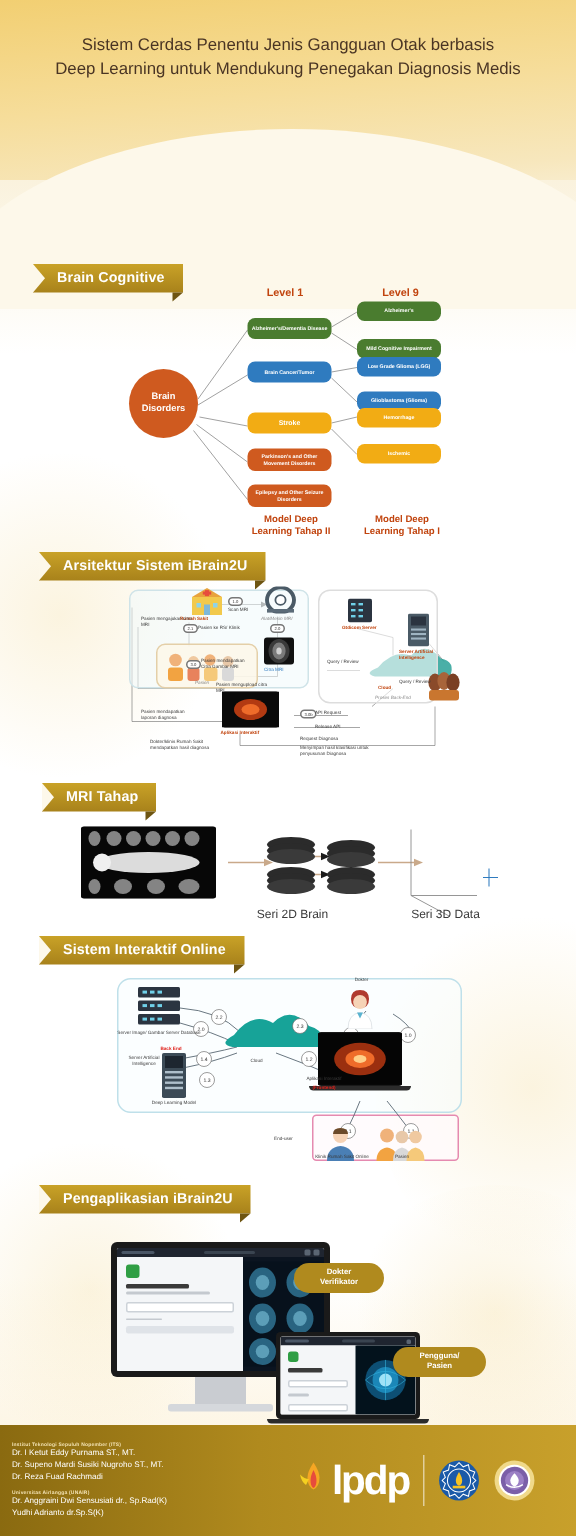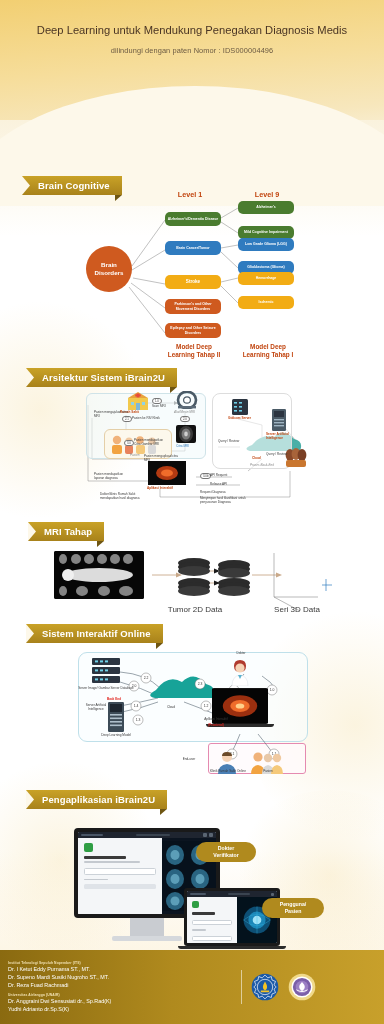--- a/index.html
+++ b/index.html
@@ -200,23 +200,23 @@
   <div class="bg-top"></div>
   <div class="bg-body"></div>
   <div class="swoosh"></div>
   <div class="ghost g1"></div>
   <div class="ghost g2"></div>
   <div class="ghost g3"></div>
   <div class="ghost g4"></div>
 
   <div class="header">
     <div class="tagline">
+      <div>Sistem Cerdas Penentu Jenis Gangguan Otak berbasis</div>
       <div>Deep Learning untuk Mendukung Penegakan Diagnosis Medis</div>
     </div>
-    <div class="patent">dilindungi dengan paten Nomor : IDS000004496</div>
   </div>
 
   <div class="ribbon" style="left:22px; top:176px;">
     <span>Brain Cognitive</span>
   </div>
 
   <div class="tree">
     <svg viewBox="0 0 384 168">
       <g stroke="#8d8d8d" stroke-width=".55" fill="none">
         <path d="M132 78 L165 32"></path>
@@ -488,21 +488,21 @@
           <ellipse cx="9" cy="40" rx="4" ry="5"></ellipse>
             <ellipse cx="28" cy="40" rx="6" ry="5"></ellipse>
           <ellipse cx="50" cy="40" rx="6" ry="5"></ellipse>
             <ellipse cx="72" cy="40" rx="7" ry="5"></ellipse>
         </g>
         <ellipse cx="45" cy="24" rx="34" ry="7" fill="#e8e8e8" opacity=".95"></ellipse>
         <ellipse cx="14" cy="24" rx="6" ry="6" fill="#f0f0f0"></ellipse>
       </svg>
     </div>
 
-    <div class="mri-cap" style="left:160px; top:60px; width:70px;">Tumor 2D Data</div>
+    <div class="mri-cap" style="left:160px; top:60px; width:70px;">Seri 2D Brain</div>
     <div class="mri-cap" style="left:262px; top:60px; width:70px;">Seri 3D Data</div>
   </div>
 
   <div class="ribbon" style="left:26px; top:624px;">
     <span>Sistem Interaktif Online</span>
   </div>
 
   <div class="inter">
     <div class="inter-panel"></div>
     <div class="enduser-box"></div>
@@ -728,20 +728,28 @@
       <div class="cred-head">Institut Teknologi Sepuluh Nopember (ITS)</div>
       <div class="cred-name">Dr. I Ketut Eddy Purnama ST., MT.</div>
       <div class="cred-name">Dr. Supeno Mardi Susiki Nugroho ST., MT.</div>
       <div class="cred-name">Dr. Reza Fuad Rachmadi</div>
       <div class="cred-head" style="margin-top:4px;">Universitas Airlangga (UNAIR)</div>
       <div class="cred-name">Dr. Anggraini Dwi Sensusiati dr., Sp.Rad(K)</div>
       <div class="cred-name">Yudhi Adrianto dr.Sp.S(K)</div>
     </div>
 
     <div class="logos">
+      <div class="lpdp">
+        <svg width="20" height="26" viewBox="0 0 20 26">
+          <path d="M10 1 q4 6 4 10 q0 6 -4 8 q-4 -2 -4 -8 q0 -4 4 -10z" fill="#f5a623"></path>
+          <path d="M10 6 q2 4 2 7 q0 4 -2 5 q-2 -1 -2 -5 q0 -3 2 -7z" fill="#e74c3c"></path>
+          <path d="M1 9 q3 3 6 3 l-2 4 q-3 -2 -4 -7z" fill="#f5d020"></path>
+        </svg>
+        <div class="lpdp-word">lpdp</div>
+      </div>
       <div class="divider"></div>
       <svg class="seal" viewBox="0 0 40 40">
         <circle cx="20" cy="20" r="19" fill="#1a5aa8"></circle>
         <path d="M20 3 l4 4 l5 -2 l1 5 l5 2 l-2 5 l3 3 l-3 3 l2 5 l-5 2 l-1 5 l-5 -2 l-4 4 l-4 -4 l-5 2 l-1 -5 l-5 -2 l2 -5 l-3 -3 l3 -3 l-2 -5 l5 -2 l1 -5 l5 2z" fill="#1a5aa8" stroke="#fff" stroke-width="1"></path>
         <circle cx="20" cy="20" r="11" fill="#1a5aa8" stroke="#fff" stroke-width="1"></circle>
         <path d="M20 12 q3 5 3 8 q0 4 -3 5 q-3 -1 -3 -5 q0 -3 3 -8z" fill="#f5c324"></path>
         <rect x="14" y="25" width="12" height="2.5" fill="#f5c324"></rect>
       </svg>
       <svg class="seal" viewBox="0 0 40 40">
         <circle cx="20" cy="20" r="19" fill="#f0d98a"></circle>

